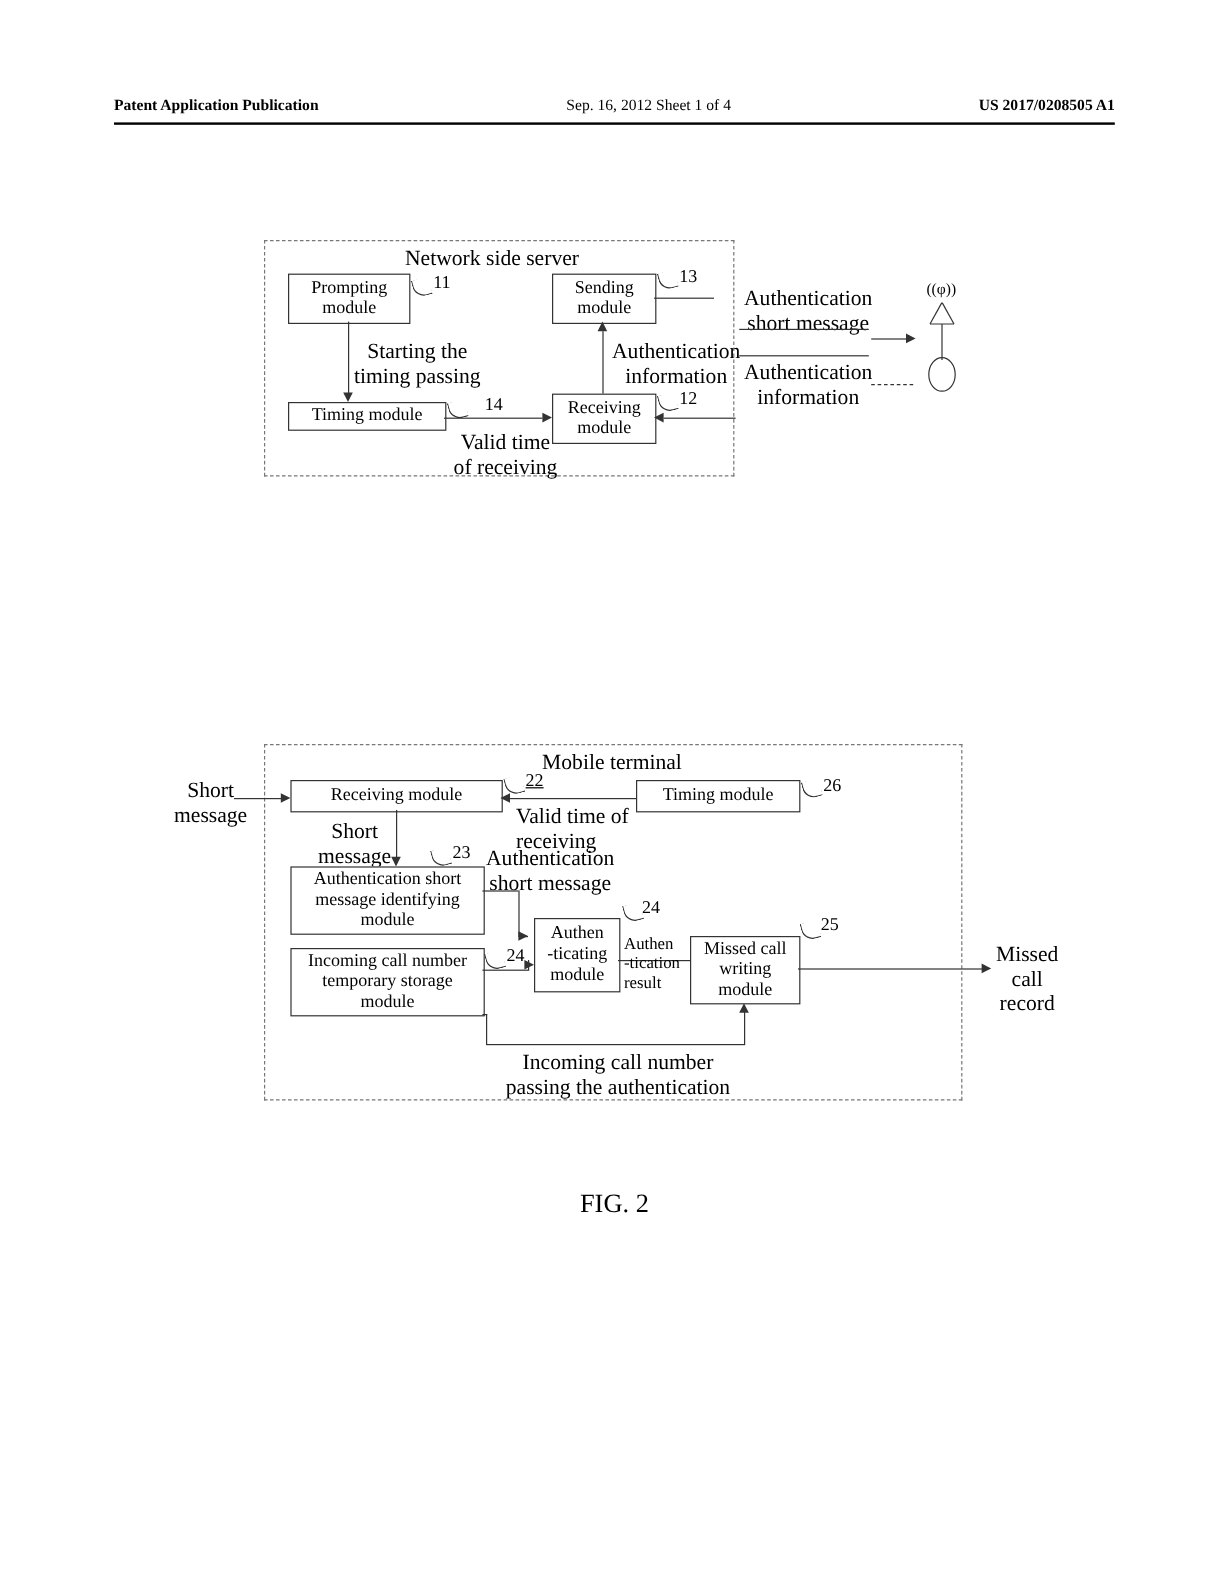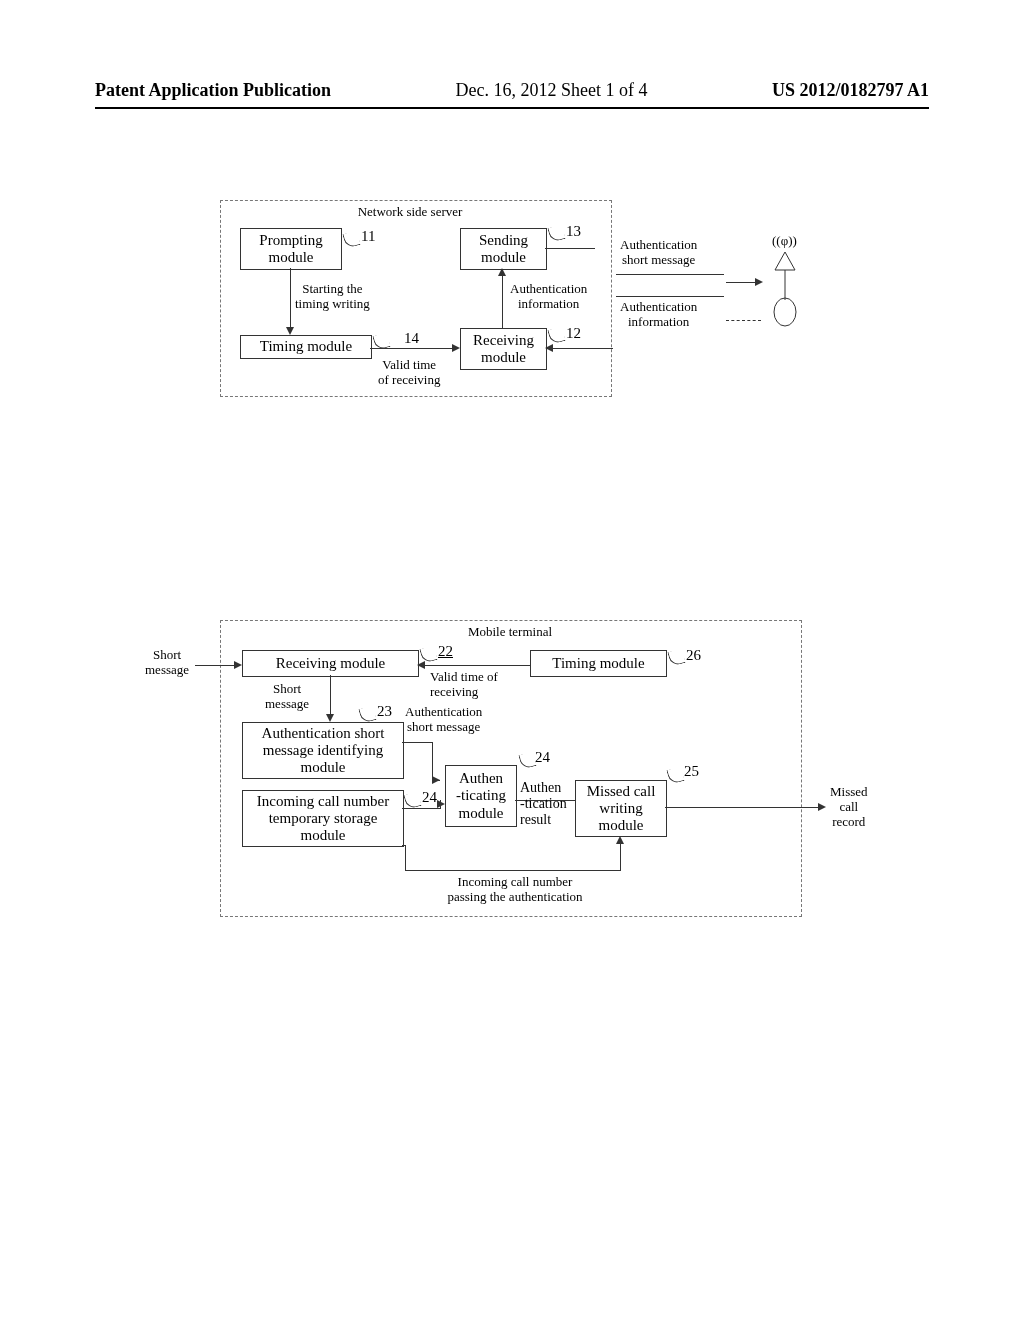--- a/index.html
+++ b/index.html
@@ -12,21 +12,21 @@
   .page {
     position: relative;
     width: 1024px;
     height: 1320px;
   }
   .header {
     position: absolute;
     top: 80px;
     left: 95px;
     right: 95px;
-    font-size: 18px;
+    font-size: 13px;
     border-bottom: 2px solid #000;
     padding-bottom: 6px;
     display: flex;
     justify-content: space-between;
   }
   .header .left { font-weight: bold; }
   .header .mid { font-weight: normal; }
   .header .right { font-weight: bold; }
   .fig-label {
     position: absolute;
@@ -44,21 +44,21 @@
     justify-content: center;
     line-height: 1.15;
     background: white;
   }
   .dashbox {
     position: absolute;
     border: 1px dashed #777;
   }
   .lbl {
     position: absolute;
-    font-size: 13px;
+    font-size: 18px;
     text-align: center;
     line-height: 1.15;
     white-space: nowrap;
   }
   .arrow {
     position: absolute;
     background: #333;
   }
   .arrow-h { height: 1px; }
   .arrow-v { width: 1px; }
@@ -91,22 +91,22 @@
     transform: rotate(-15deg);
   }
 </style>
 </head>
 <body>
 
 <div class="page">
 
   <div class="header">
     <span class="left">Patent Application Publication</span>
-    <span class="mid">Dec. 16, 2012  Sheet 1 of 4</span>
-    <span class="right">US 2012/0182797 A1</span>
+    <span class="mid">Sep. 16, 2012  Sheet 1 of 4</span>
+    <span class="right">US 2017/0208505 A1</span>
   </div>
 
   <div class="dashbox" style="left:220px; top:200px; width:390px; height:195px;"></div>
   <div class="lbl" style="left:310px; top:205px; width:200px;">Network side server</div>
 
   <div class="box" style="left:240px; top:228px; width:100px; height:40px; white-space: pre-line;">Prompting
 module</div>
   <div class="hook" style="left:344px; top:232px;"></div>
   <div class="ref" style="left:361px; top:228px;">11</div>
 
@@ -120,21 +120,21 @@
   <div class="ref" style="left:404px; top:330px;">14</div>
 
   <div class="box" style="left:460px; top:328px; width:85px; height:40px; white-space: pre-line;">Receiving
 module</div>
   <div class="hook" style="left:549px; top:328px;"></div>
   <div class="ref" style="left:566px; top:325px;">12</div>
 
   <div class="arrow arrow-v" style="left:290px; top:268px; height:60px;"></div>
   <div class="ahead-d" style="left:286px; top:327px;"></div>
   <div class="lbl" style="left:295px; top:282px; white-space: pre-line; text-align:center;">Starting the
-timing writing</div>
+timing passing</div>
 
   <div class="arrow arrow-h" style="left:370px; top:348px; width:82px;"></div>
   <div class="ahead-r" style="left:452px; top:344px;"></div>
   <div class="lbl" style="left:378px; top:358px; white-space: pre-line;">Valid time
 of receiving</div>
 
   <div class="arrow arrow-v" style="left:502px; top:276px; height:52px;"></div>
   <div class="ahead-u" style="left:498px; top:268px;"></div>
   <div class="lbl" style="left:510px; top:282px; white-space: pre-line; text-align:center;">Authentication
 information</div>
@@ -238,14 +238,15 @@
 record</div>
 
   <div class="arrow arrow-v" style="left:405px; top:845px; height:25px;"></div>
   <div class="arrow arrow-h" style="left:402px; top:845px; width:4px;"></div>
   <div class="arrow arrow-h" style="left:405px; top:870px; width:215px;"></div>
   <div class="arrow arrow-v" style="left:620px; top:843px; height:28px;"></div>
   <div class="ahead-u" style="left:616px; top:836px;"></div>
   <div class="lbl" style="left:410px; top:875px; white-space: pre-line; text-align:center; width:210px;">Incoming call number
 passing the authentication</div>
 
+  <div class="fig-label" style="top:990px;">FIG. 2</div>
 
 </div>
 
 </body></html>

